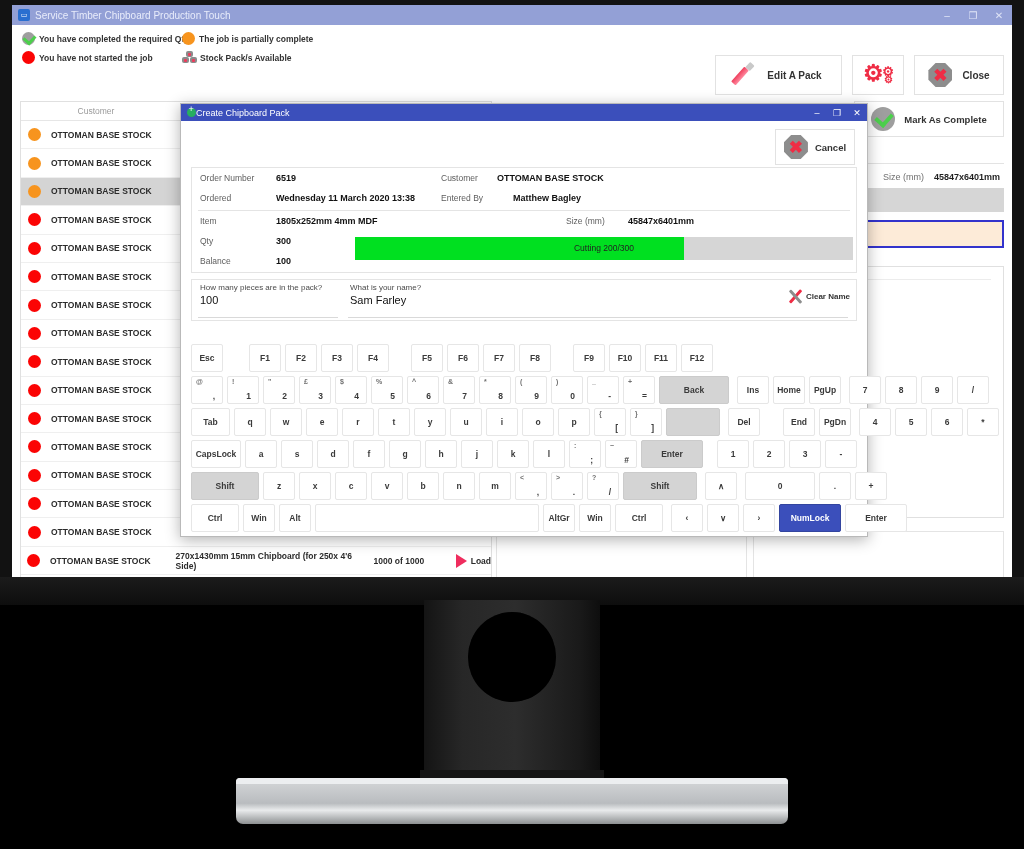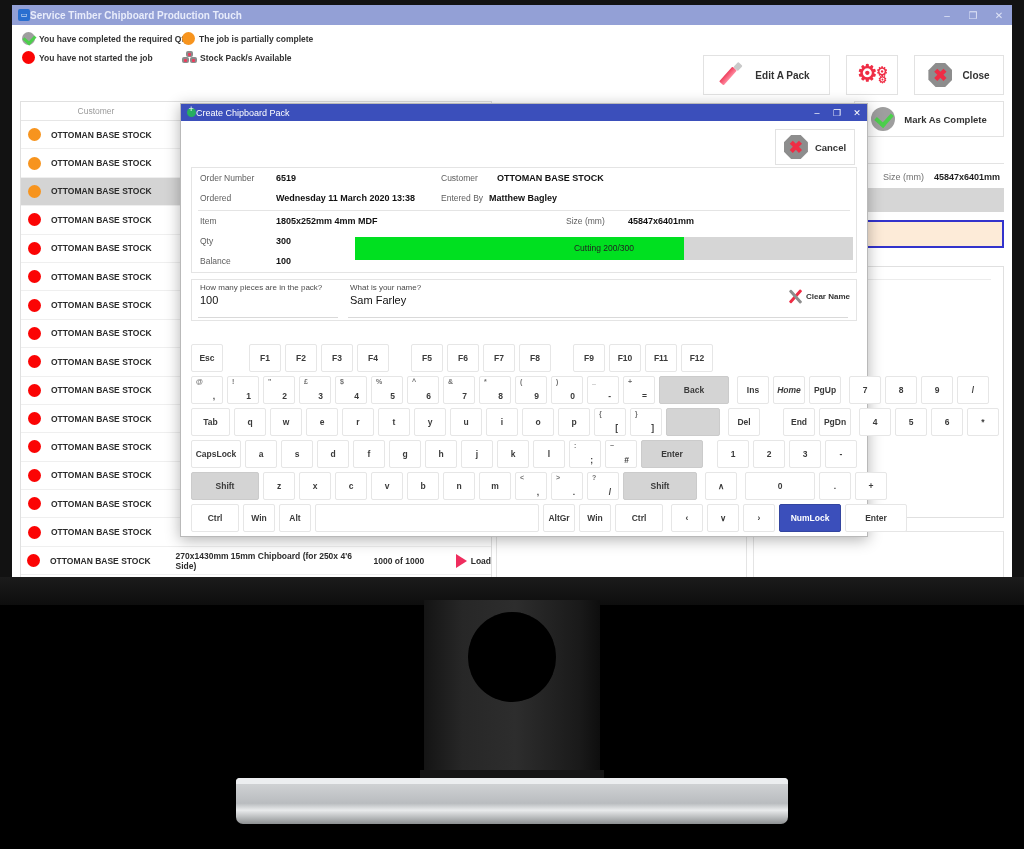--- a/index.html
+++ b/index.html
@@ -19,21 +19,21 @@
   .stand-base{position:absolute;left:236px;top:778px;width:552px;height:46px;
     background:linear-gradient(#d6d8da,#b9bcbf 55%,#e9ebec 70%,#8d9092);border-radius:4px 4px 7px 7px;}
   .stand-base-top{position:absolute;left:236px;top:778px;width:552px;height:6px;background:#eceef0;border-radius:4px 4px 0 0;}
   .stand-neck{position:absolute;left:420px;top:770px;width:184px;height:22px;background:#151515;border-radius:0 0 40% 40%;}
 
   
   .titlebar{position:absolute;left:0;top:0;width:1000px;height:20px;background:#93a0d6;
     display:flex;align-items:center;}
   .tb-icon{width:12px;height:12px;margin-left:6px;background:#2a6fd0;border-radius:2px;
     display:flex;align-items:center;justify-content:center;color:#fff;font-size:7px;}
-  .tb-title{margin-left:0;font-size:10px;color:#e8ecfb;font-weight:bold;}
+  .tb-title{margin-left:5px;font-size:10px;color:#e8ecfb;}
   .tb-controls{margin-left:auto;display:flex;}
   .tb-btn{width:26px;height:20px;display:flex;align-items:center;justify-content:center;
     color:#dfe4f7;font-size:10px;}
 
   .appbody{position:absolute;left:0;top:20px;width:1000px;height:552px;background:#fff;}
 
   
   .topstrip{position:absolute;left:0;top:0;width:1000px;height:52px;background:#fff;}
   .legend{position:absolute;left:10px;top:4px;width:480px;}
   .legend-row{display:flex;align-items:center;height:19px;}
@@ -49,21 +49,21 @@
   .stackicon{width:15px;height:13px;margin-right:3px;position:relative;flex:none;}
   .stackicon i{position:absolute;background:#8b8b8b;border-radius:2px;}
   .stackicon i:nth-child(1){left:4px;top:0;width:7px;height:6px;}
   .stackicon i:nth-child(2){left:0;top:6px;width:7px;height:6px;}
   .stackicon i:nth-child(3){left:8px;top:6px;width:7px;height:6px;}
   .stackicon b{position:absolute;background:#ee3b5b;width:3px;height:3px;border-radius:1px;}
   .stackicon b:nth-child(4){left:6px;top:2px;}
   .stackicon b:nth-child(5){left:2px;top:8px;}
   .stackicon b:nth-child(6){left:10px;top:8px;}
 
-  .toolbar{position:absolute;right:8px;top:30px;display:flex;align-items:center;gap:16px;}
+  .toolbar{position:absolute;right:8px;top:30px;display:flex;align-items:center;gap:10px;}
   .tbar-btn{height:38px;border:1px solid #e2e2e2;background:#fff;display:flex;align-items:center;
     justify-content:center;gap:10px;font-size:10px;font-weight:bold;color:#333;}
   .tbar-btn.wide{width:125px;}
   .tbar-btn.sq{width:50px;}
   .tbar-btn.close{width:88px;}
   .pencil{width:22px;height:22px;position:relative;}
   .pencil:before{content:"";position:absolute;left:2px;top:2px;width:6px;height:20px;
     background:linear-gradient(90deg,#ef3e5c,#ff8aa0);transform:rotate(42deg);transform-origin:50% 50%;border-radius:1px;}
   .pencil:after{content:"";position:absolute;left:12px;top:-1px;width:6px;height:7px;background:#c9c9c9;
     transform:rotate(42deg);border-radius:1px;}
@@ -398,21 +398,21 @@
         <div class="dlg-details">
           <div class="dd-row">
             <span class="dd-lbl" style="width:76px">Order Number</span>
             <span class="dd-val" style="width:165px">6519</span>
             <span class="dd-lbl" style="width:56px">Customer</span>
             <span class="dd-val">OTTOMAN BASE STOCK</span>
           </div>
           <div class="dd-row">
             <span class="dd-lbl" style="width:76px">Ordered</span>
             <span class="dd-val" style="width:165px">Wednesday 11 March 2020 13:38</span>
-            <span class="dd-lbl" style="width:48px">Entered By</span>
+            <span class="dd-lbl" style="width:72px">Entered By</span>
             <span class="dd-val">Matthew Bagley</span>
           </div>
           <div class="dd-sep"></div>
           <div class="dd-row">
             <span class="dd-lbl" style="width:76px">Item</span>
             <span class="dd-val" style="width:290px">1805x252mm 4mm MDF</span>
             <span class="dd-lbl" style="width:62px">Size (mm)</span>
             <span class="dd-val">45847x6401mm</span>
           </div>
           <div class="dd-row">
@@ -510,21 +510,21 @@
                 <u>_</u>
                 <s>-</s>
               </div>
               <div class="key dual" style="min-width: 30px;">
                 <u>+</u>
                 <s>=</s>
               </div>
               <div class="key gray" style="min-width: 68px;">Back</div>
               <div class="gap" style="width: 10px;"></div>
               <div class="key" style="min-width: 30px;">Ins</div>
-              <div class="key" style="min-width: 30px; font-style: italic;">Home</div>
+              <div class="key" style="min-width: 30px;">Home</div>
               <div class="key" style="min-width: 30px;">PgUp</div>
               <div class="gap" style="width: 10px;"></div>
               <div class="key" style="min-width: 30px;">7</div>
               <div class="key" style="min-width: 30px;">8</div>
               <div class="key" style="min-width: 30px;">9</div>
               <div class="key" style="min-width: 30px;">/</div>
             </div>
           <div class="kbrow" id="kb-q">
               <div class="key" style="min-width: 37px;">Tab</div>
               <div class="key" style="min-width: 30px;">q</div>

